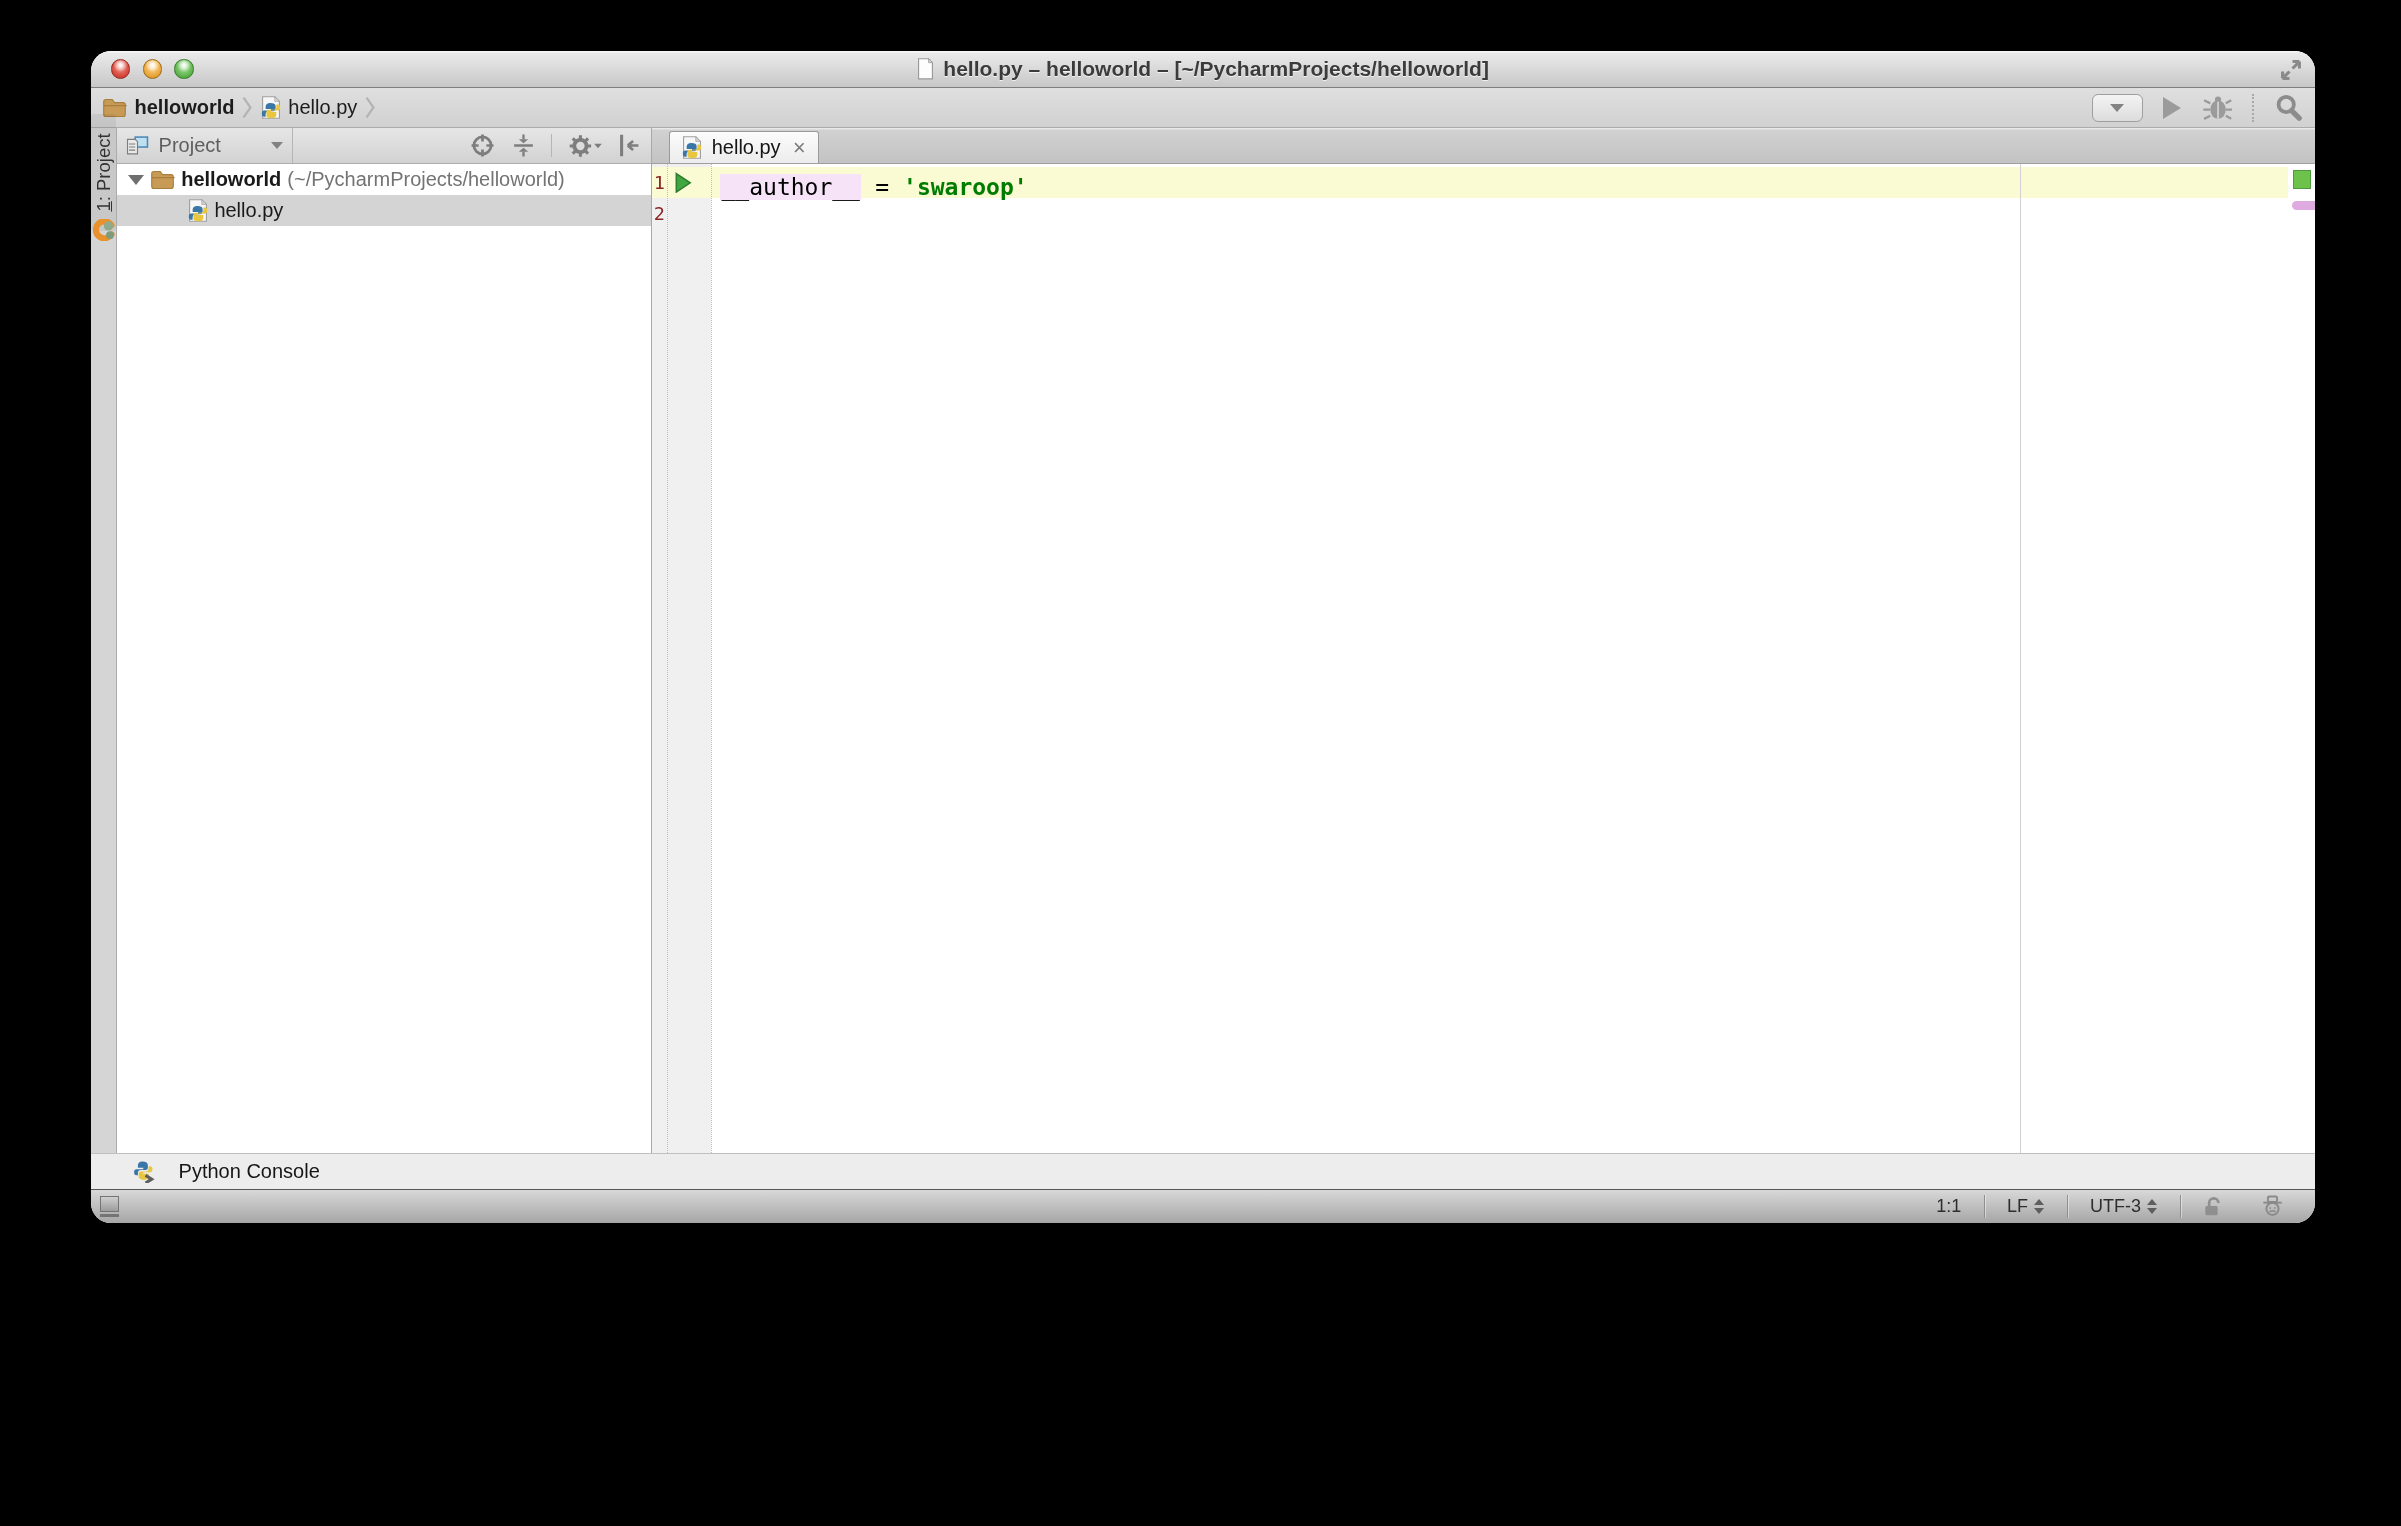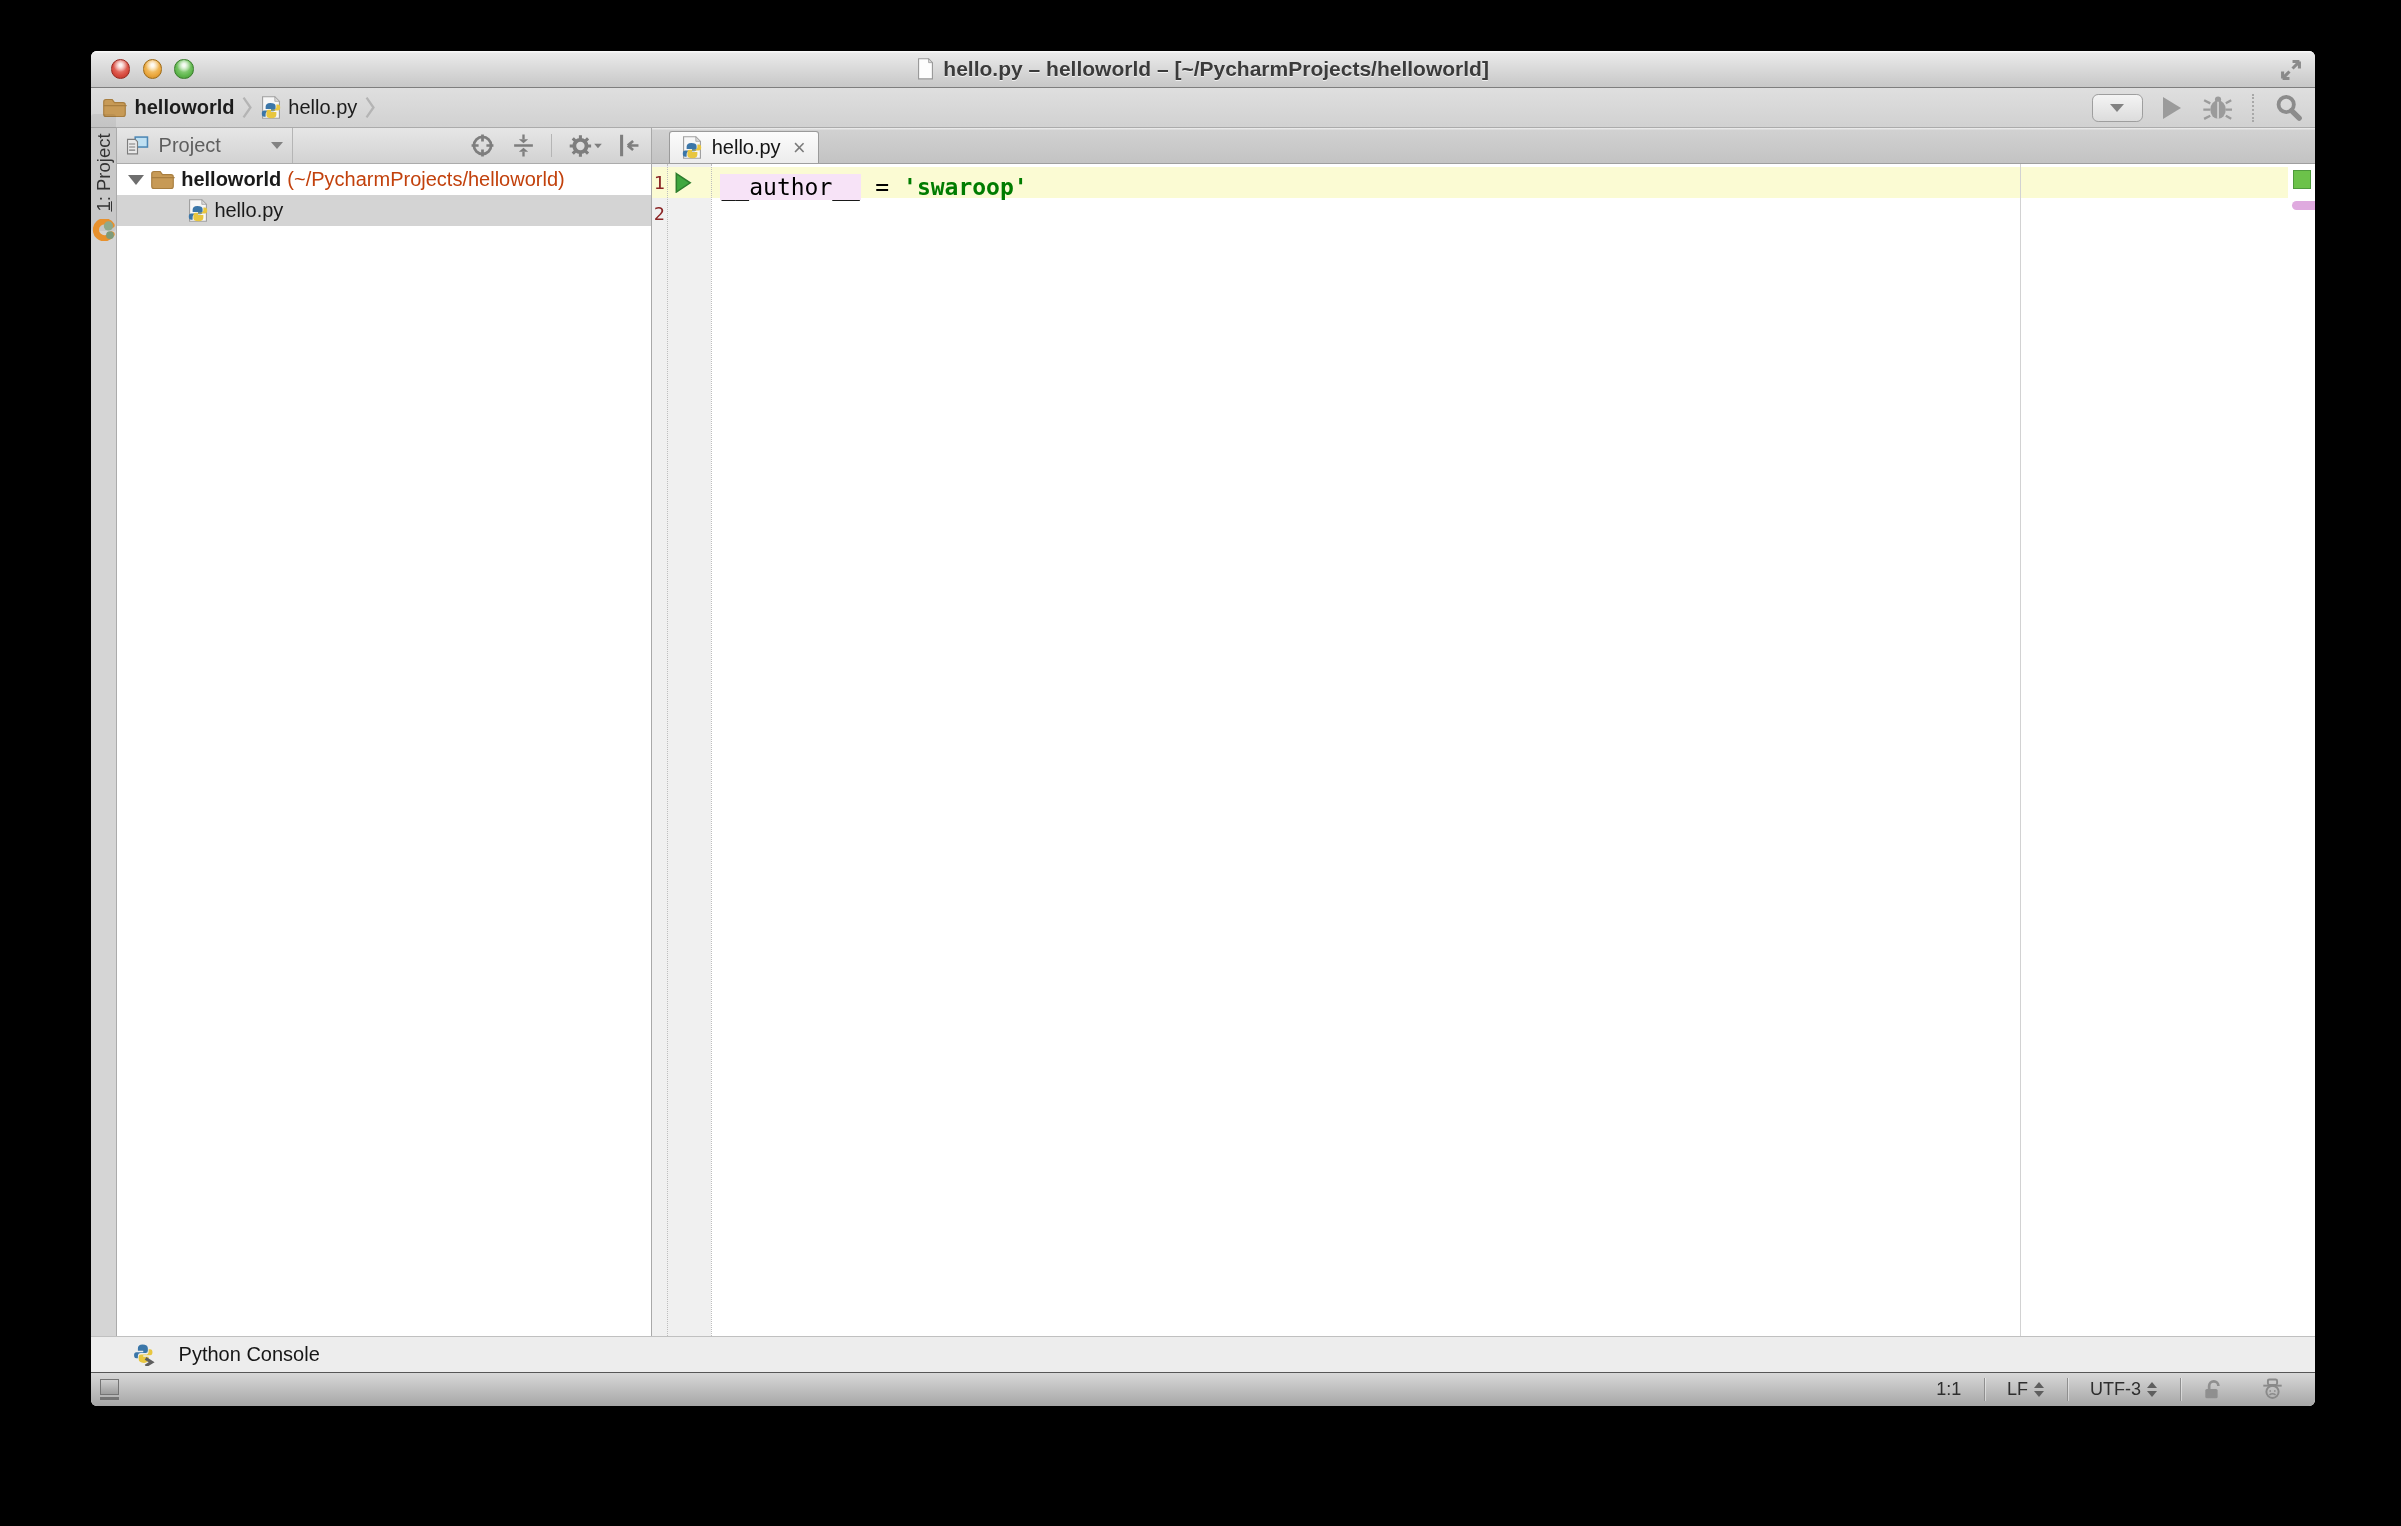--- a/index.html
+++ b/index.html
@@ -1,19 +1,19 @@
 <!DOCTYPE html>
 <html style="font-size:12.4px"><head>
 <meta charset="utf-8">
 <style>
   html,body{margin:0;padding:0;background:#000;width:2401px;height:1527px;overflow:hidden;
     font-family:"Liberation Sans",sans-serif;-webkit-font-smoothing:antialiased;}
   *{box-sizing:border-box;}
-  .window{position:absolute;left:91px;top:51px;width:2224px;height:1355px;background:#fff;
-    border-radius:6px;overflow:hidden;box-shadow:0 18.5px 62px rgba(0,0,0,.95);}
+  .window{position:absolute;left:91px;top:51px;width:2224px;height:1172px;background:#fff;
+    border-radius:20px;overflow:hidden;box-shadow:0 18.5px 62px rgba(0,0,0,.95);}
   
   .titlebar{position:relative;height:37px;background:linear-gradient(#ECECEC,#C7C7C7);
     border-bottom:1.5px solid #7E7E7E;display:flex;align-items:center;justify-content:center;
     box-shadow:inset 0 1.5px 0 rgba(255,255,255,.65);}
   .lights{position:absolute;left:20px;top:0;height:100%;display:flex;align-items:center;gap:12.4px;}
   .light{width:19.3px;height:19.3px;border-radius:50%;}
   .light.red{background:radial-gradient(circle at 50% 28%,rgba(255,255,255,.9) 0 8%,rgba(255,255,255,0) 45%),radial-gradient(circle at 50% 40%,#F0968C,#D84C40 60%,#B33227);border:0.8px solid #98281F;}
   .light.yellow{background:radial-gradient(circle at 50% 28%,rgba(255,255,255,.9) 0 8%,rgba(255,255,255,0) 45%),radial-gradient(circle at 50% 40%,#FAD993,#EBA83F 60%,#C5821E);border:0.8px solid #9E6A15;}
   .light.green{background:radial-gradient(circle at 50% 28%,rgba(255,255,255,.9) 0 8%,rgba(255,255,255,0) 45%),radial-gradient(circle at 50% 40%,#AFE0A0,#61B84F 60%,#3F8F2F);border:0.8px solid #357B27;}
   .title-wrap{display:flex;align-items:center;gap:9.3px;}
@@ -44,21 +44,21 @@
   .panel-header{position:relative;height:36px;background:linear-gradient(#E6E6E6,#D2D2D2);border-bottom:0.8px solid #ACACAC;display:flex;align-items:center;}
   .view-combo{height:100%;width:176px;display:flex;align-items:center;gap:9.3px;padding:0 9.3px;border-right:0.8px solid #B5B5B5;}
   .view-combo .lbl{font-size:20px;color:#5E5E5E;flex:1;}
   .hdr-icons{position:absolute;right:10.8px;top:0;height:100%;display:flex;align-items:center;gap:15.5px;}
   .vsep{width:0;height:23px;border-left:0.8px solid #B5B5B5;}
   .tree{position:relative;flex:1;font-size:20px;color:#1A1A1A;}
   .trow{position:relative;height:31px;display:flex;align-items:center;gap:6.2px;}
   .trow.sel{background:#D4D4D4;}
   .arrow-exp{width:0;height:0;border-left:8.5px solid transparent;border-right:8.5px solid transparent;border-top:10.8px solid #6E6E6E;margin-left:10.8px;}
   .arrow-col{width:0;height:0;border-top:8.5px solid transparent;border-bottom:8.5px solid transparent;border-left:10.8px solid #9A9A9A;margin-left:14px;}
-  .tpath{color:#c2410c;}
+  .tpath{color:#737373;}
   
   .editor{position:relative;flex:1;display:flex;flex-direction:column;background:#fff;}
   .tabrow{position:relative;height:36px;background:linear-gradient(#D2D2D2,#C3C3C3);border-bottom:0.8px solid #9F9F9F;box-shadow:inset 0 1.5px 0 rgba(255,255,255,.5);}
   .tab{position:absolute;left:17px;top:3.1px;height:32px;padding:0 12.4px;display:flex;align-items:center;gap:9.3px;
     background:linear-gradient(#FCFCFC,#ECECEC);border:0.8px solid #9A9A9A;border-bottom:none;border-radius:3.1px 3.1px 0 0;
     font-size:20px;color:#151515;}
   .tab-close{font-size:21.6px;color:#7A7A7A;line-height:1;margin-left:3.1px;cursor:default;}
   .ed-body{position:relative;flex:1;overflow:hidden;background:#fff;font-family:"DejaVu Sans Mono",monospace;}
   .gutter-bg{position:absolute;left:0;top:0;bottom:0;width:59px;background:#F0F0F0;}
   .cur-line{position:absolute;left:0;top:3.1px;height:31px;width:1636px;background:#FBFBD3;}

